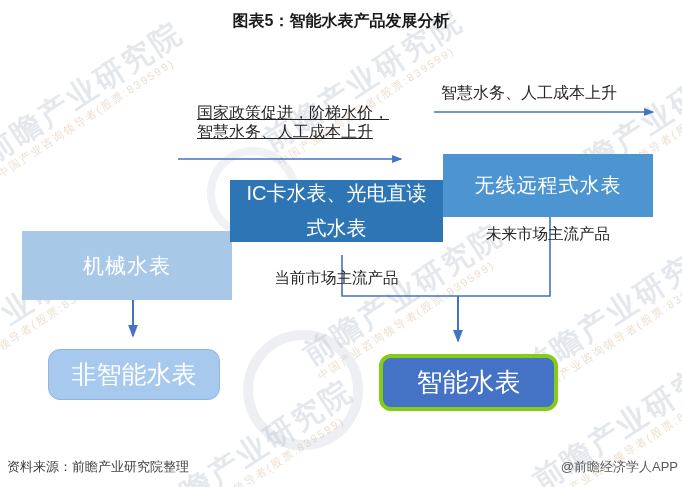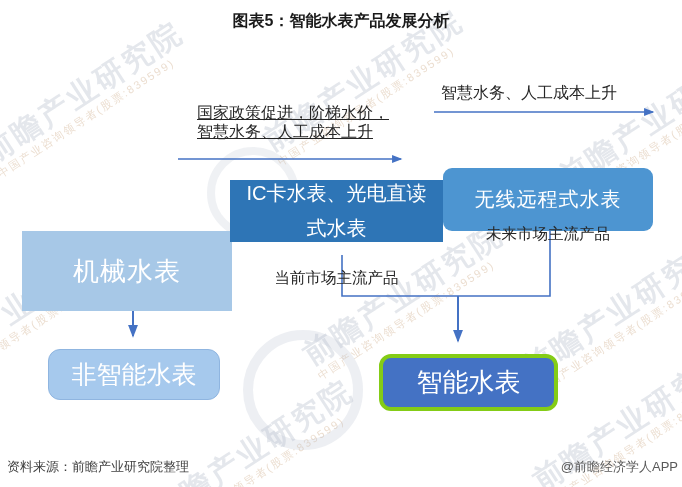--- a/index.html
+++ b/index.html
@@ -24,27 +24,27 @@
   .footer-source { position:absolute; left:7px;  top:458px; font-size:13px; color:#3f3f3f; }
   .footer-credit { position:absolute; right:4px; top:458px; font-size:13px; color:#595959; }
   
   .ann { position:absolute; font-size:16px; line-height:19px; color:#262626;
          white-space:pre-line; }
   .ann-left  { left:197px; top:103px;text-decoration:underline; }
   .ann-right { left:441px; top:83px; }
   
   .stage { position:absolute; display:flex; align-items:center; justify-content:center;
            color:#ffffff; text-align:center; }
-  .stage-mechanical { left:22px;  top:231px; width:210px; height:80px;
-                      background:var(--box-mechanical,#A7C8E7); font-size:26px; letter-spacing:1px; }
+  .stage-mechanical { left:22px;  top:231px; width:210px; height:69px;
+                      background:var(--box-mechanical,#A7C8E7); font-size:21px; letter-spacing:1px; }
   .stage-ic         { left:230px; top:180px; width:213px; height:62px;
                       background:var(--box-ic,#2E75B6); font-size:20px; line-height:35px;
                       white-space:pre-line; }
-  .stage-wireless   { left:443px; top:168px; width:210px; height:63px;
-                      background:var(--box-wireless,#4D95D1); font-size:20px; letter-spacing:1px;border-radius:9px; }
+  .stage-wireless   { left:443px; top:154px; width:210px; height:63px;
+                      background:var(--box-wireless,#4D95D1); font-size:20px; letter-spacing:1px; }
   
   .note { position:absolute; font-size:15.5px; color:#262626; text-align:center; }
   .note-current { left:230px; top:268px; width:213px; }
   .note-future  { left:443px; top:224px; width:210px; }
   
   .outcome { position:absolute; display:flex; align-items:center; justify-content:center;
              color:#ffffff; border-radius:12px; text-align:center; }
   .outcome-nonsmart { left:48px;  top:349px; width:170px; height:49px; font-size:25px;
                       background:var(--box-nonsmart,#A6C9ED); border:1px solid #8FB5E0; }
   .outcome-smart    { left:379px; top:354px; width:171px; height:49px; font-size:26px;

